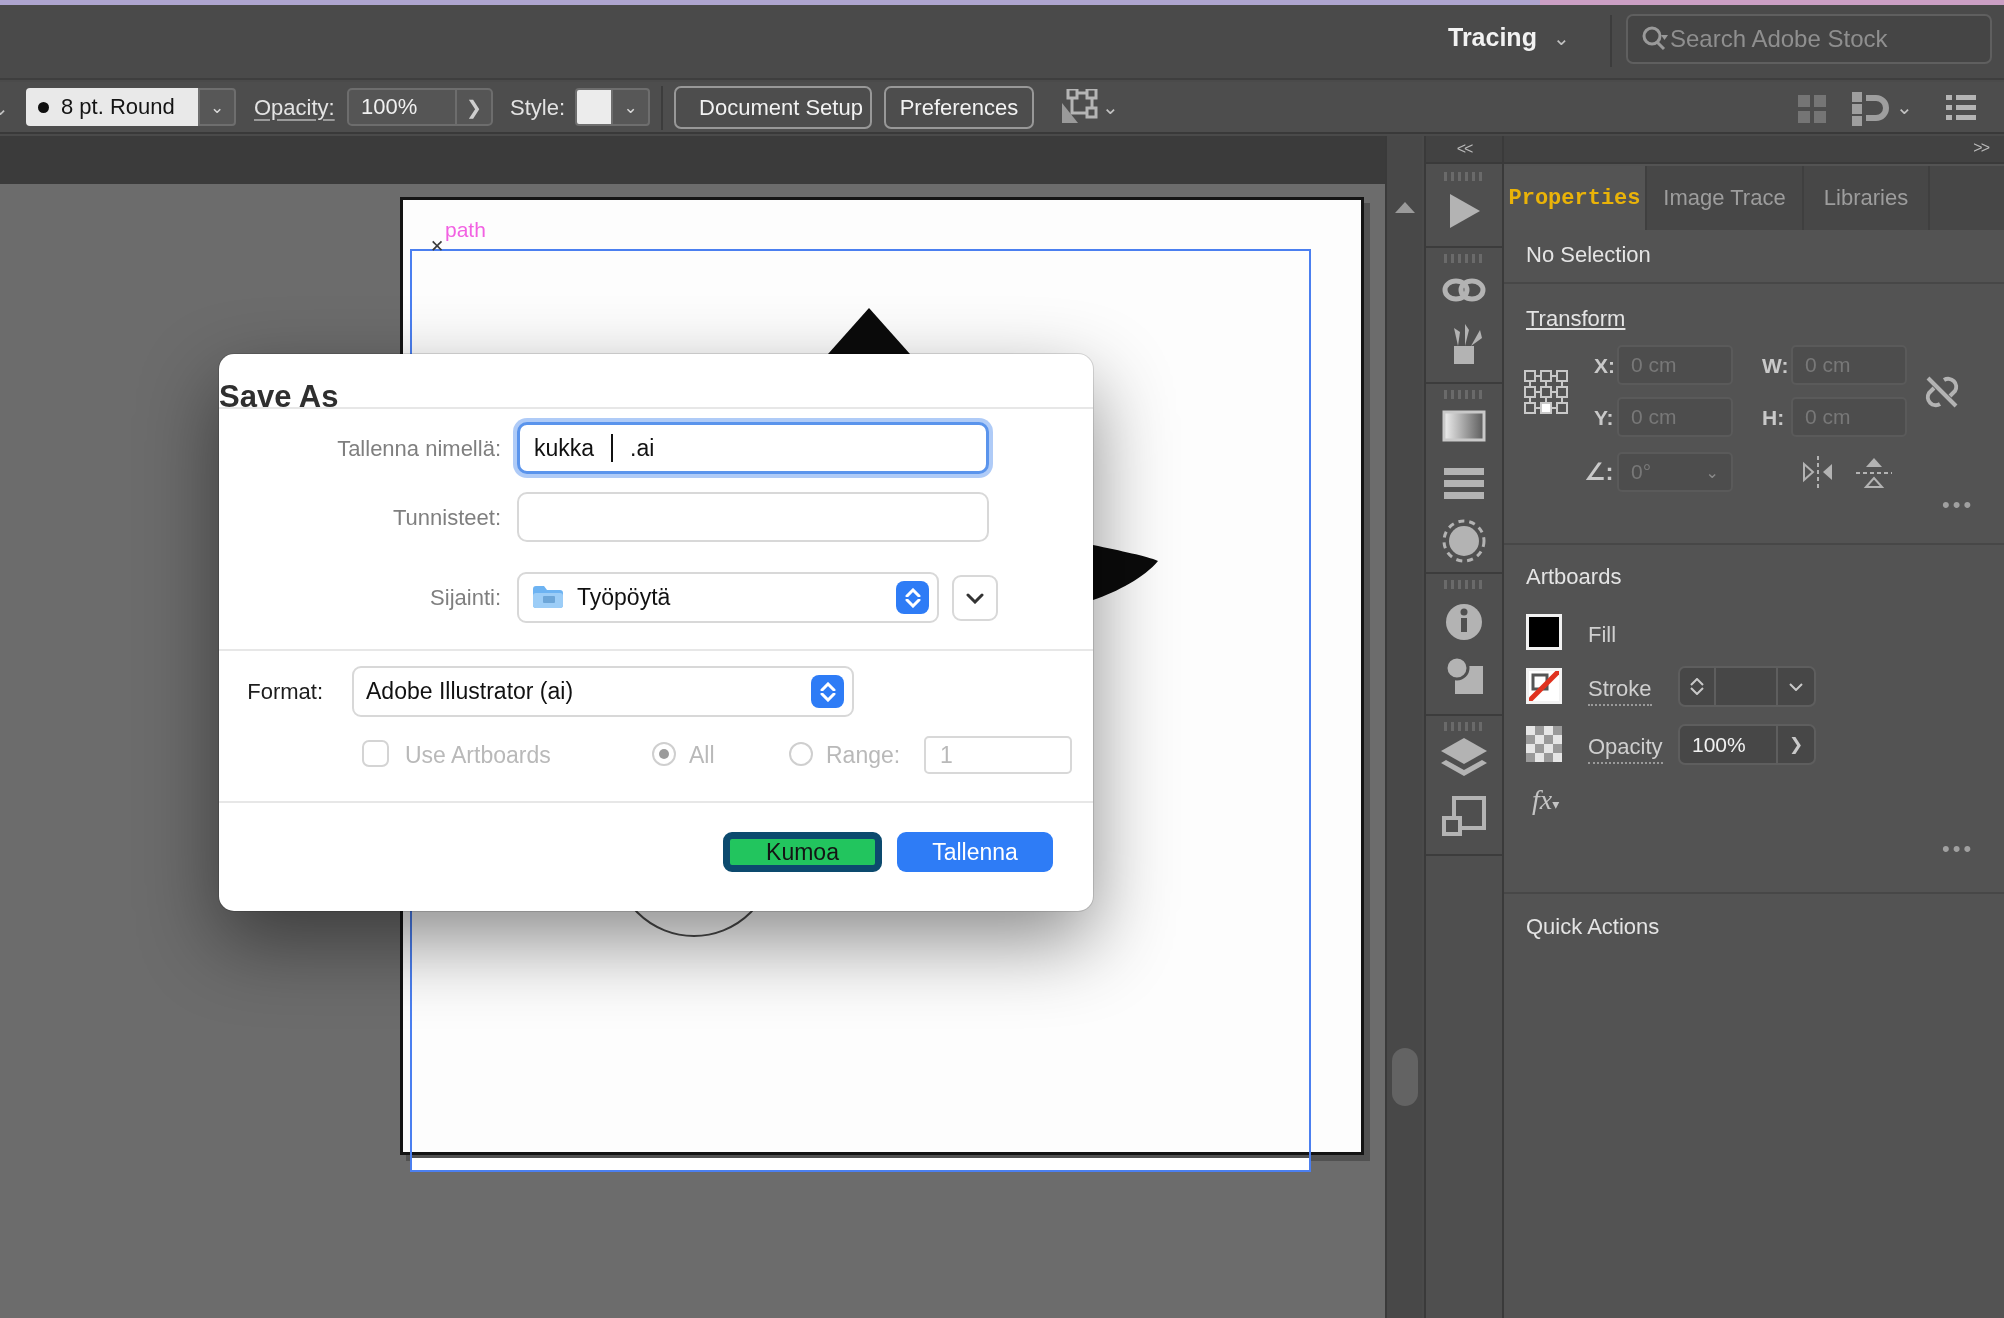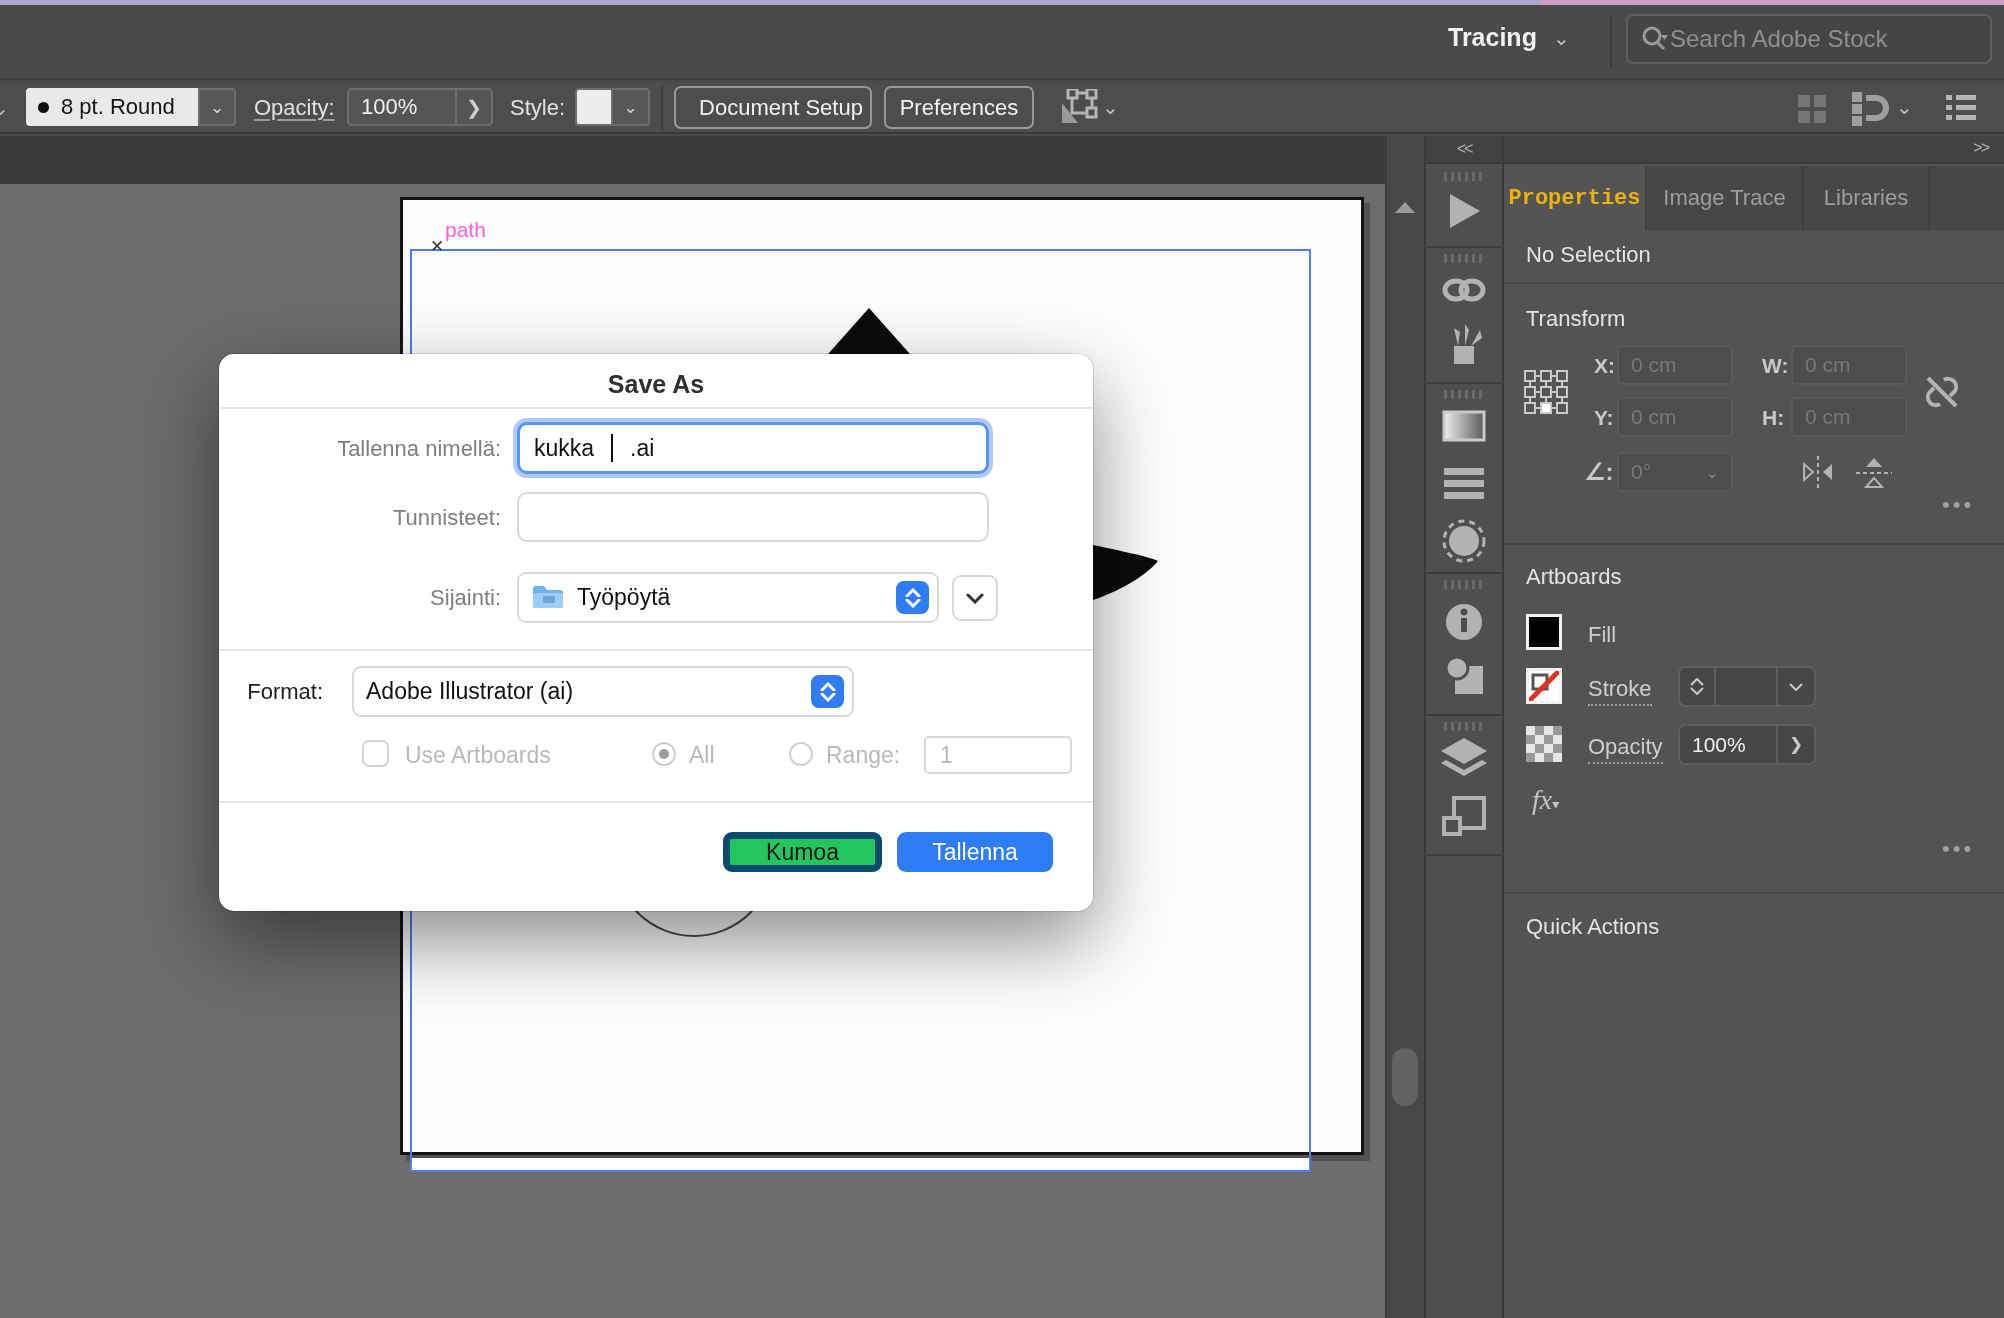--- a/index.html
+++ b/index.html
@@ -33,21 +33,21 @@
   .pathrect { position:absolute; left:410px; top:65px; width:901px; height:923px; border:2px solid #4b7ff0; }
   .pagefoot { position:absolute; left:412px; top:974px; width:897px; height:12px; background:#ffffff; }
   .pathlabel { position:absolute; left:445px; top:34px; color:#f261e2; font-size:21px; }
   .pathx { position:absolute; left:430px; top:52px; color:#3a3a3a; font-size:17px; }
   .scrollcol { left:1385px; top:136px; width:37px; height:1182px; background:#484848; border-left:2px solid #3a3a3a; }
   .scrollthumb { position:absolute; left:5px; top:912px; width:26px; height:58px; background:#636363; border-radius:13px; }
   .scrollup { position:absolute; left:8px; top:66px; width:0; height:0; border-left:10px solid transparent; border-right:10px solid transparent; border-bottom:11px solid #9a9a9a; }
 
   
   .dialog { left:219px; top:354px; width:874px; height:557px; background:#ffffff; border-radius:15px; box-shadow:0 30px 80px rgba(0,0,0,0.45), 0 0 0 1px rgba(0,0,0,0.12); }
-  .dlg-title { position:absolute; left:0; top:16px; width:100%; text-align:center; font-size:25px; font-weight:bold; color:#2f2f2f; }
+  .dlg-title { position:absolute; left:0; top:25px; width:100%; text-align:left; font-size:31px; font-weight:bold; color:#2f2f2f; }
   .dlg-div { position:absolute; left:0; width:100%; height:2px; background:#e7e7e7; }
   .dlg-label { position:absolute; width:260px; text-align:right; color:#7f7f7f; font-size:22px; }
   .dlg-label.dark { color:#1d1d1d; }
   .dlg-input { position:absolute; background:#ffffff; border:2px solid #d8d8d8; border-radius:10px; font-size:23px; color:#111; display:flex; align-items:center; padding:0 14px; }
   .dlg-input.focused { border:3px solid #5a94ec; box-shadow:0 0 0 4px rgba(110,160,240,0.55);gap:16px; }
   .caret { display:inline-block; width:2px; height:28px; background:#111; margin:0 1px; vertical-align:middle; }
   .dlg-select { position:absolute; background:#fff; border:2px solid #d8d8d8; border-radius:9px; display:flex; align-items:center; padding:0 8px 0 12px; font-size:23px; color:#111; }
   .stepper { margin-left:auto; width:33px; height:33px; background:#2e7cf6; border-radius:8px; display:flex; flex-direction:column; align-items:center; justify-content:center; gap:2px; }
   .stepper svg { display:block; }
   .sq-btn { position:absolute; background:#fff; border:2px solid #d8d8d8; border-radius:9px; display:flex; align-items:center; justify-content:center; color:#222; font-size:19px; }
@@ -265,21 +265,21 @@
     </div>
     <div class="tabbar">
       <div class="tab active" style="width:143px;">Properties</div>
       <div class="tab" style="width:157px;">Image Trace</div>
       <div class="tab" style="width:126px;">Libraries</div>
     </div>
 
     <div class="sechead" style="left:22px; top:106px;">No Selection</div>
     <div class="pdiv" style="top:146px;"></div>
 
-    <div class="sechead" style="left:22px; top:170px;">Transform</div>
+    <div class="sechead" style="left:22px; top:170px;text-decoration:underline;">Transform</div>
     <svg style="position:absolute; left:20px; top:234px;" width="44" height="44" viewBox="0 0 44 44">
       <line x1="6" y1="6" x2="38" y2="6" stroke="#c9c9c9" stroke-width="2"></line>
       <line x1="6" y1="22" x2="38" y2="22" stroke="#c9c9c9" stroke-width="2"></line>
       <line x1="6" y1="38" x2="38" y2="38" stroke="#c9c9c9" stroke-width="2"></line>
       <line x1="6" y1="6" x2="6" y2="38" stroke="#c9c9c9" stroke-width="2"></line>
       <line x1="22" y1="6" x2="22" y2="38" stroke="#c9c9c9" stroke-width="2"></line>
       <line x1="38" y1="6" x2="38" y2="38" stroke="#c9c9c9" stroke-width="2"></line>
       <rect x="1" y="1" width="10" height="10" fill="#535353" stroke="#c9c9c9" stroke-width="2"></rect>
       <rect x="17" y="1" width="10" height="10" fill="#535353" stroke="#c9c9c9" stroke-width="2"></rect>
       <rect x="33" y="1" width="10" height="10" fill="#535353" stroke="#c9c9c9" stroke-width="2"></rect>

